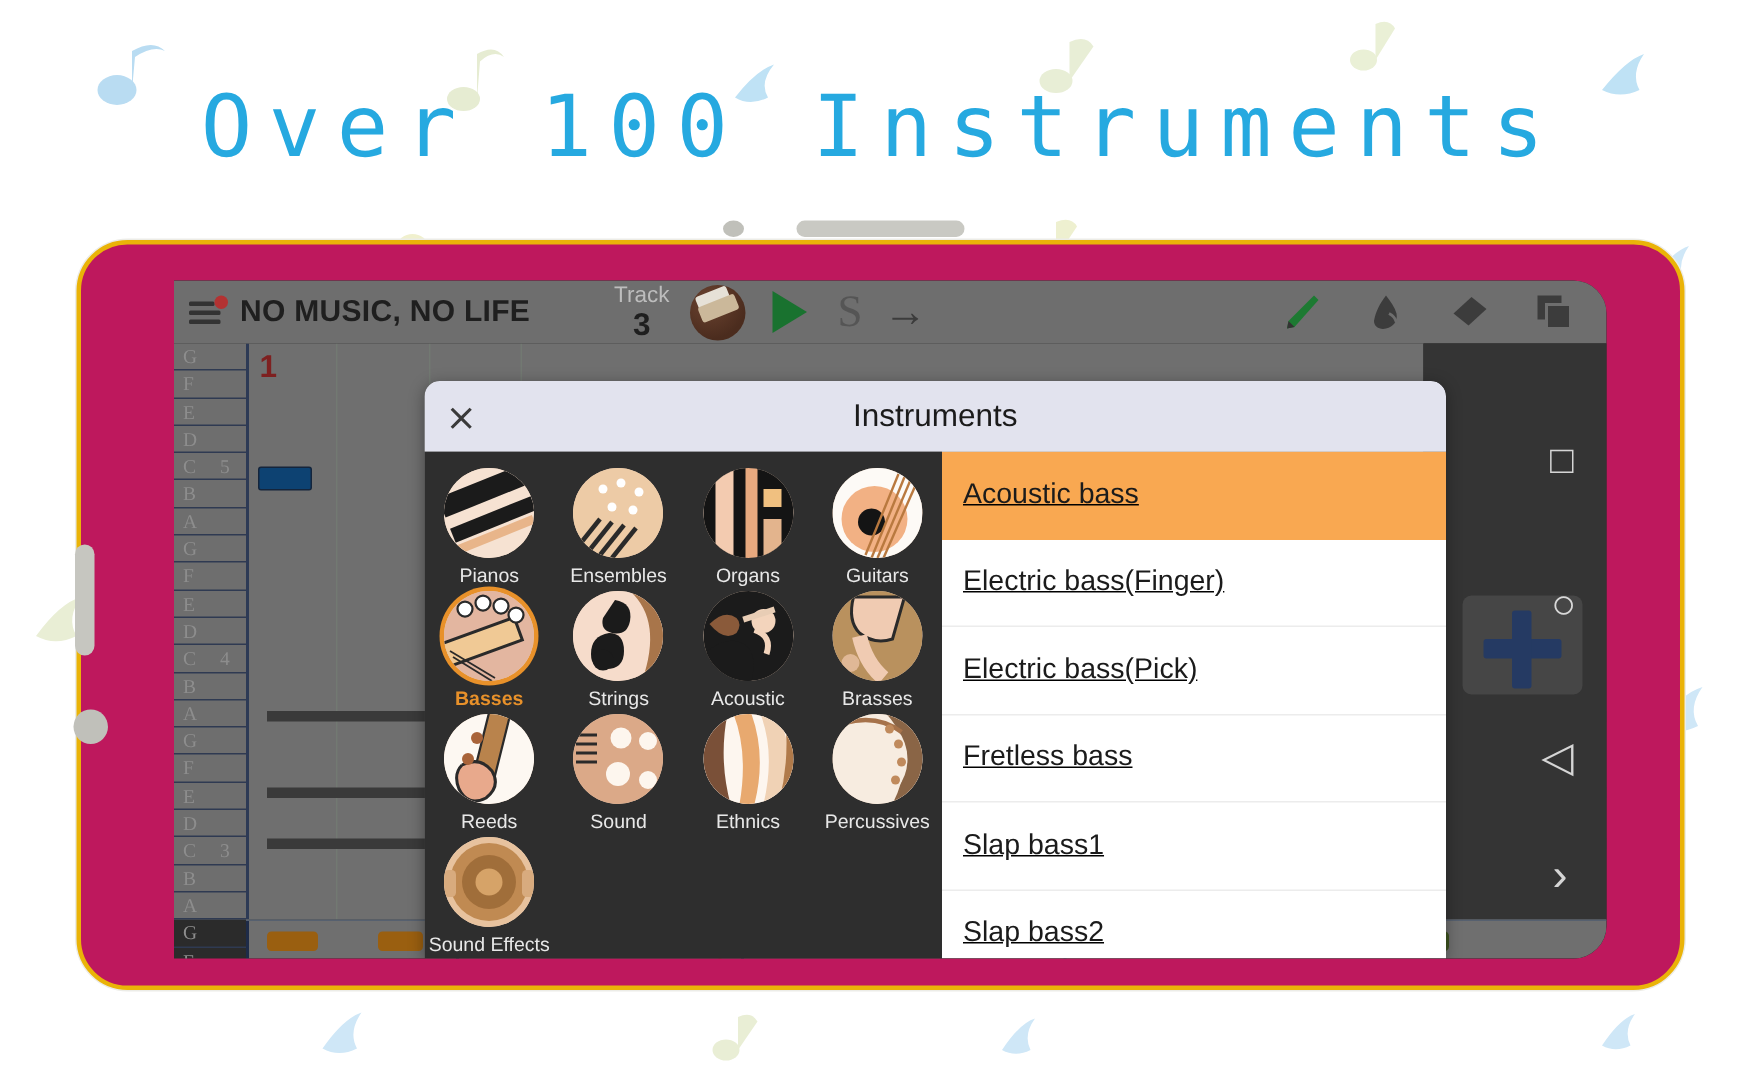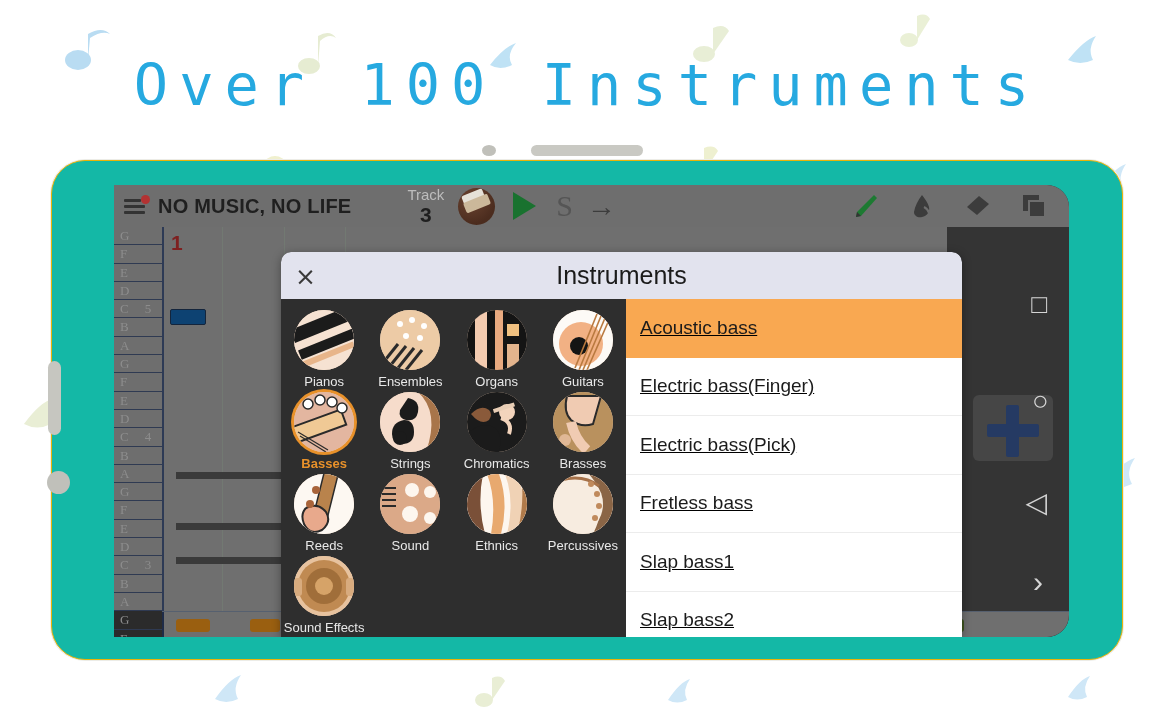--- a/index.html
+++ b/index.html
@@ -24,22 +24,22 @@
     color:#26A9E0;
     font-weight:400;
     white-space:nowrap;
   }
 
   
   .phone {
     position:absolute;
     left:51px; top:160px;
     width:1072px; height:500px;
-    background:#14b8a6;
-    border:1px solid #eab308;
+    background:#be185d;
+    border:3px solid #eab308;
     border-radius:34px;
     box-shadow:0 0 0 1px #ecece7;
   }
   .phone-speaker {
     position:absolute; left:50%; top:-16px; transform:translateX(-50%);
     width:112px; height:11px; border-radius:6px; background:#c9c9c3;
   }
   .phone-cam {
     position:absolute; left:calc(50% - 105px); top:-16px;
     width:14px; height:11px; border-radius:50%; background:#c0c0ba;
@@ -175,21 +175,21 @@
   .dlg-head {
     height:47px; background:#e2e3ee; position:relative;
     display:flex; align-items:center; justify-content:center;
     border-radius:10px 10px 0 0;
   }
   .dlg-close {
     position:absolute; left:14px; top:50%; transform:translateY(-50%);
     font-size:25px; color:#3a3a3a; line-height:1; cursor:pointer;
     font-family:"DejaVu Sans", sans-serif;
   }
-  .dlg-title { font-size:25px; color:#1b1b1b; }
+  .dlg-title { font-size:21px; color:#1b1b1b; }
   .dlg-body { display:flex; height:338px; }
 
   .cats {
     width:345px; background:#2e2e2e; padding:8px 0 0 0; flex:none;
     display:flex; flex-wrap:wrap; align-content:flex-start;
   }
   .cat {
     width:86.25px; text-align:center; padding-top:3px; cursor:pointer;
   }
   .cat-img {
@@ -493,21 +493,21 @@
             </div>
             <div class="cat">
               <div class="cat-img"><svg viewBox="0 0 60 60">
                   <rect width="60" height="60" fill="#1b1b1b"></rect>
                   <path d="M0 42 q16 -14 28 -6 q8 6 4 24 L0 60 Z" fill="#1b1b1b"></path>
                   <path d="M4 22 q10 -10 18 -4 q4 4 0 10 q-8 6 -18 -6" fill="#8a5a3a"></path>
                   <circle cx="40" cy="20" r="8" fill="#f3d4bc"></circle>
                   <path d="M34 26 q12 4 8 16" stroke="#f3d4bc" stroke-width="4" fill="none"></path>
                   <rect x="26" y="14" width="22" height="4" fill="#e8cdb5" transform="rotate(-18 36 16)"></rect>
                 </svg></div>
-              <div class="cat-label">Chromatics</div>
+              <div class="cat-label">Acoustic</div>
             </div>
             <div class="cat">
               <div class="cat-img"><svg viewBox="0 0 60 60">
                   <rect width="60" height="60" fill="#b9915e"></rect>
                   <path d="M14 4 q-4 16 4 24 q10 8 22 4 L48 4 Z" fill="#f0cbb2" stroke="#2a2a2a" stroke-width="2"></path>
                   <path d="M18 30 q4 18 16 28" stroke="#f0cbb2" stroke-width="10" fill="none"></path>
                   <circle cx="12" cy="48" r="6" fill="#e0b896"></circle>
                 </svg></div>
               <div class="cat-label">Brasses</div>
             </div>

